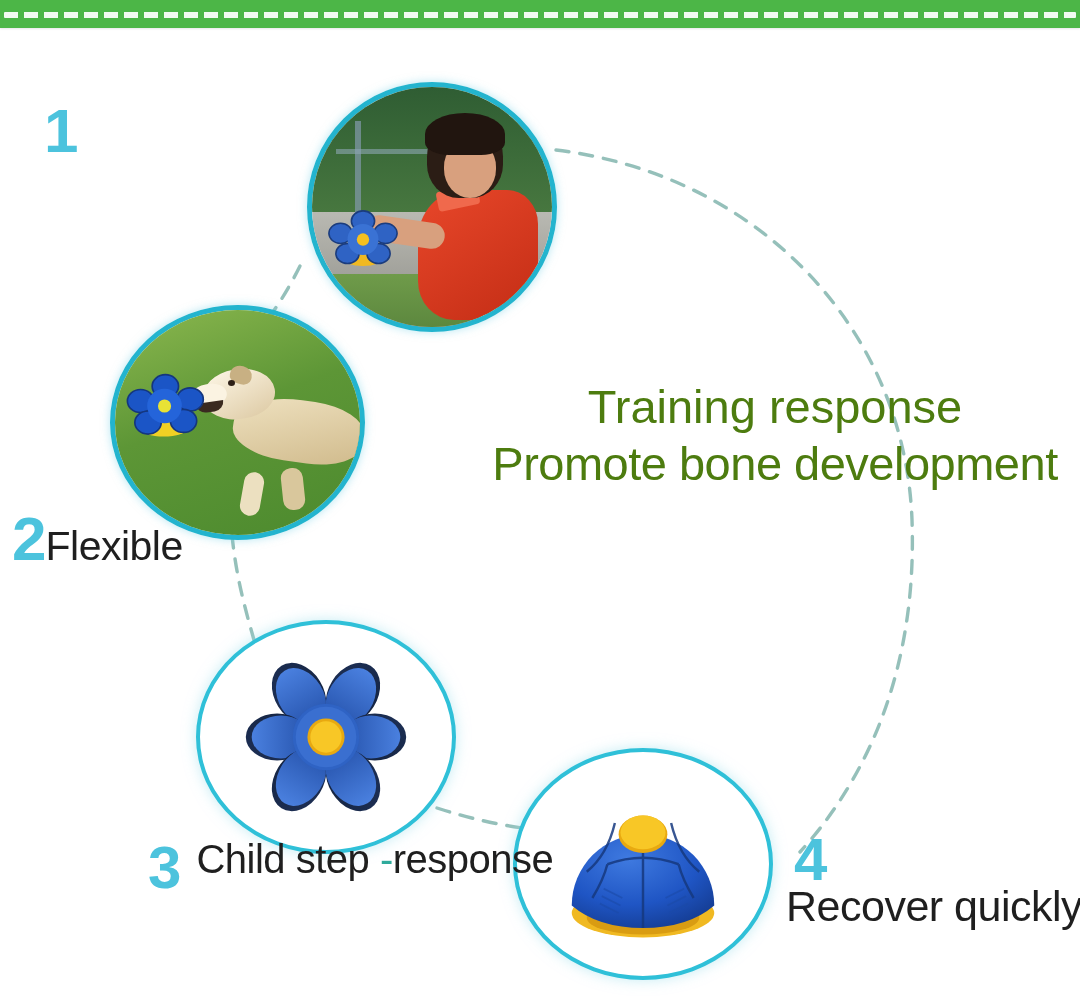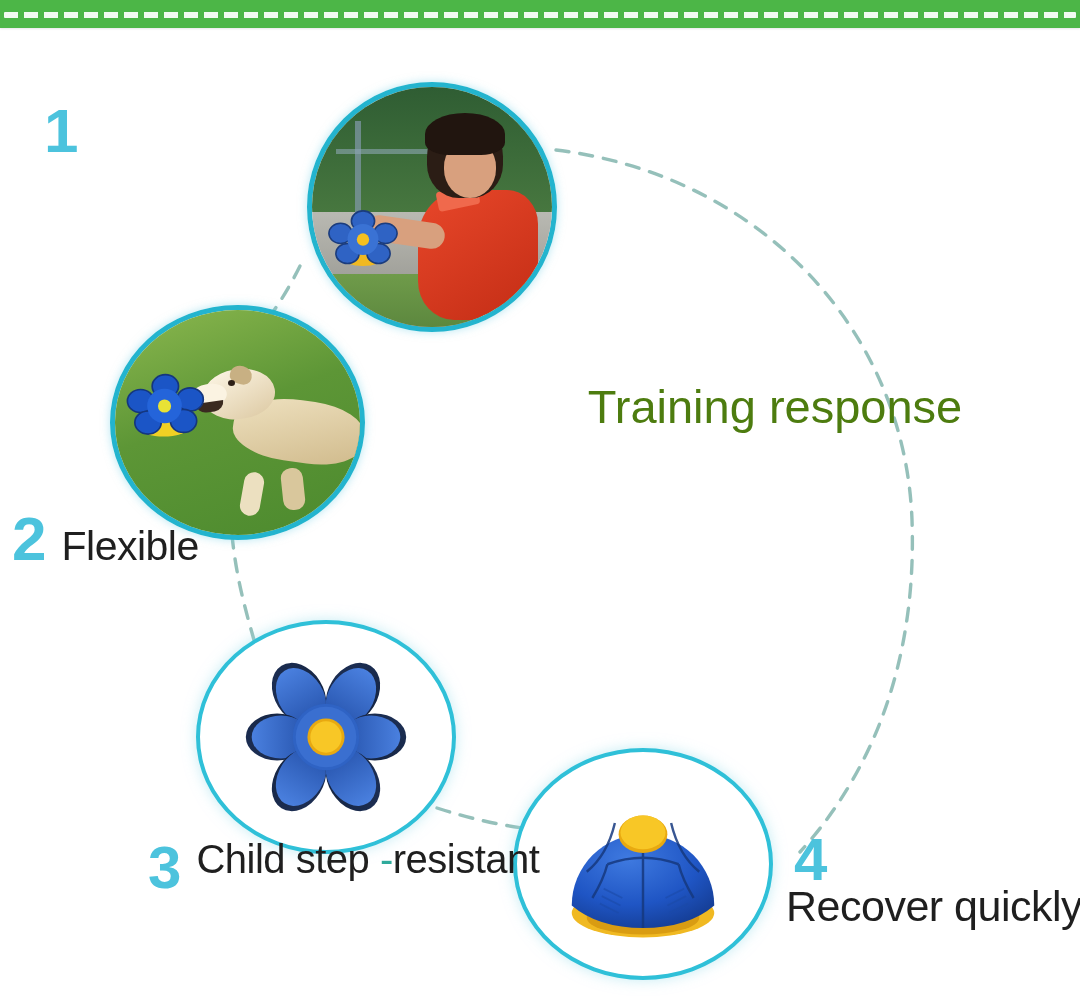--- a/index.html
+++ b/index.html
@@ -145,21 +145,21 @@
   }
   .label .txt {
     color: #1f1f1f;
     font-size: 41px;
     line-height: 1.05;
     letter-spacing: -0.5px;
   }
   #label-1 { left: 44px; top: 100px; }
   #label-1 .txt { margin-left: 4px; }
   #label-2 { left: 12px; top: 508px; }
-  #label-2 .txt { margin-left: 16px; }
+  #label-2 .txt { }
   #label-3 { left: 148px; top: 838px; align-items: flex-start; }
   #label-3 .num { font-size: 60px; }
   #label-3 .txt { margin-left: 16px; font-size: 40px; display:block; }
   #label-3 .txt .l2 .hy { color: #2faa9b; }
   #label-4 { left: 786px; top: 830px; display:block; }
   #label-4 .num { display:block; font-size: 60px; margin-left: 8px; }
   #label-4 .txt { display:block; font-size: 43px; margin-top: -6px; }
 
   
   #headline {
@@ -349,26 +349,27 @@
 
   <div class="label" id="label-2">
     <span class="num">2</span>
     <span class="txt">Flexible</span>
   </div>
 
   <div class="label" id="label-3">
     <span class="num">3</span>
     <span class="txt">
       <span class="l1">Child step</span>
-      <span class="l2"><span class="hy">-</span><span>resistant</span></span>
+      <span class="l2"><span class="hy">-</span><span>response</span></span>
     </span>
   </div>
 
   <div class="label" id="label-4">
     <span class="num">4</span>
     <span class="txt">Recover quickly</span>
   </div>
 
   <div id="headline">
     <span class="hl-line hl-1">Training response</span>
+    <span class="hl-line hl-2">Promote bone development</span>
   </div>
 
 </div>
 
 </body></html>

